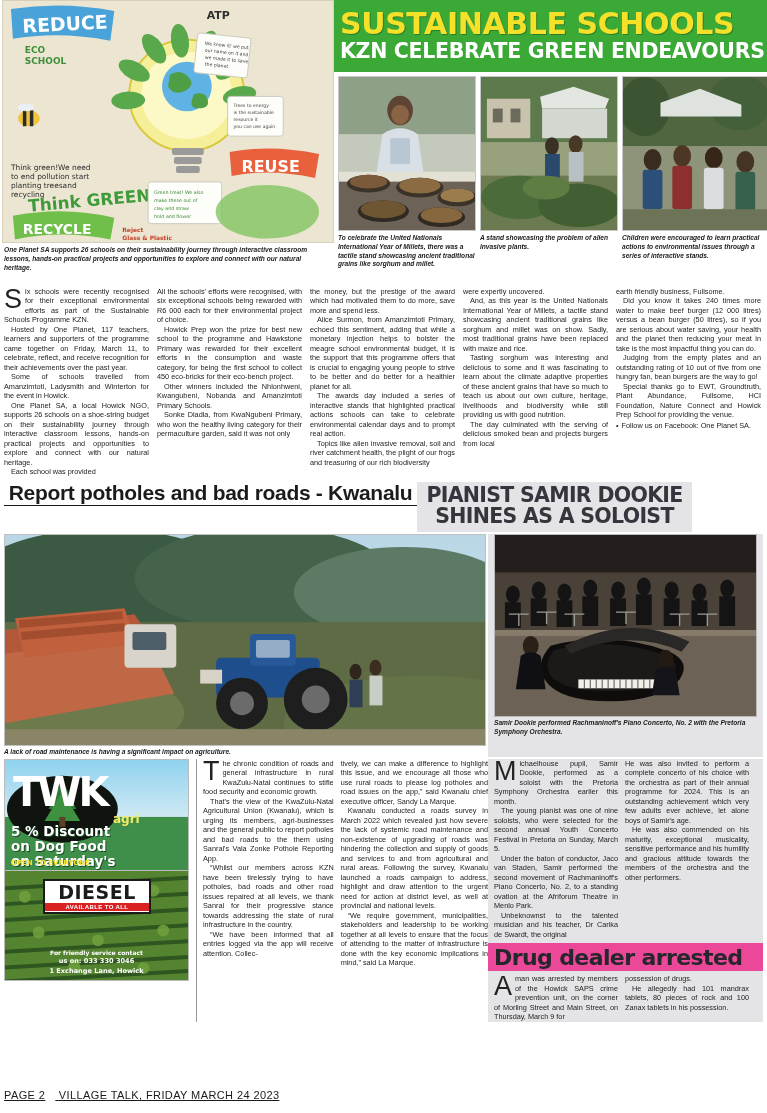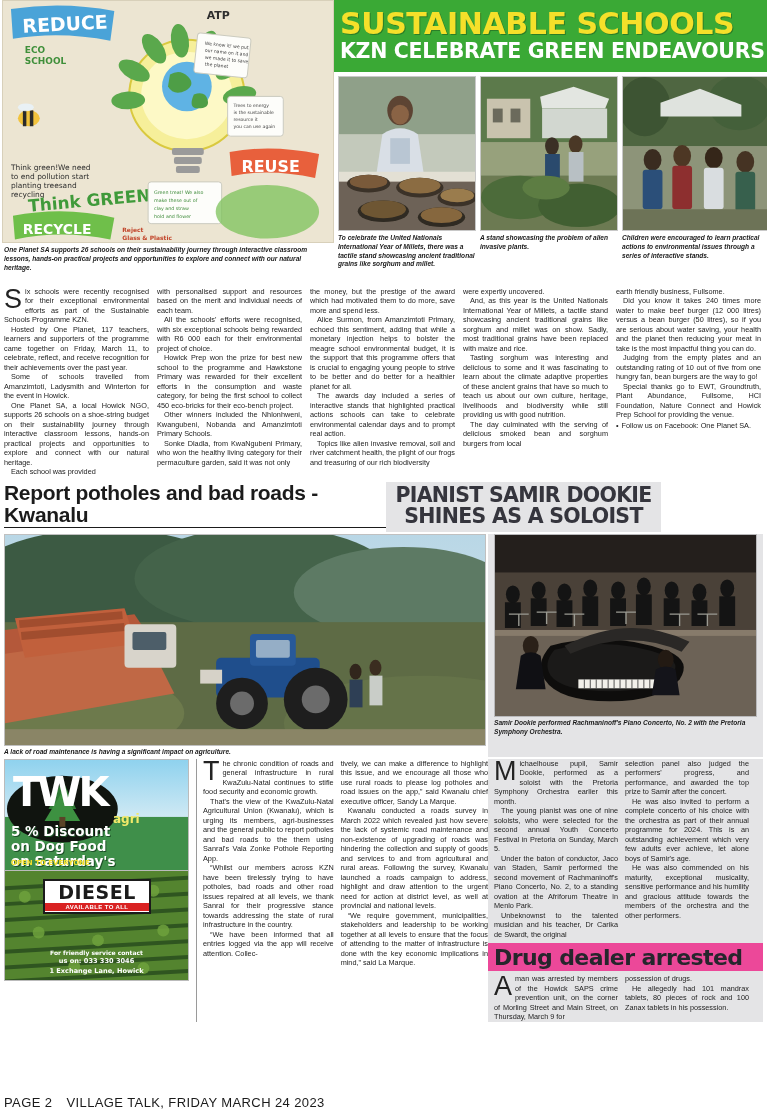--- a/index.html
+++ b/index.html
@@ -65,21 +65,21 @@
   .dropcap {
     float:left; font-size:27px; line-height:0.78; padding:2px 3px 0 0;
     font-weight:normal; font-family:"Liberation Sans", sans-serif;
   }
   .bullet-li { display:flex; gap:3px; }
   .bullet-li .b { font-size:7.3px; line-height:1.30; }
   .bullet-li .t { font-size:7.3px; line-height:1.30; flex:1; }
 
   
   .mid-head-zone { display:flex; width:767px; margin-top:5px; }
-  .hl-left { width:386px; padding-left:4px; }
+  .hl-left { width:417px; padding-left:4px;text-align:center; }
   .headline-pot {
     font-size:21px; font-weight:bold; color:#1b1b1b;
     font-family:"Liberation Sans", sans-serif; letter-spacing:-0.3px;
     line-height:1.05;
   }
   .rule { border-top:1px solid #1b1b1b; margin-top:1px; }
 
   .hl-right { width:275px; background:#e4e4e6; padding:3px 6px 4px 6px; }
   .headline-pian {
     font-family:"DejaVu Sans", sans-serif; font-weight:bold;
@@ -161,22 +161,22 @@
   .drug-head {
     background:#ec4899; padding:3px 6px 2px 6px;
   }
   .drug-title {
     font-family:"DejaVu Sans", sans-serif; font-weight:bold; font-size:22px;
     color:#26262c; letter-spacing:-0.6px; line-height:1.05;
   }
 
   
   .footer {
-    position:absolute; left:4px; bottom:3px; font-size:13px;
-    letter-spacing:0.4px; color:#1b1b1b; font-family:"Liberation Sans", sans-serif;
+    position:absolute; left:4px; bottom:12px; font-size:11px;
+    letter-spacing:0.4px; color:#1b1b1b; font-family:"Liberation Sans", sans-serif;text-decoration:underline;
   }
   .footer .pg { margin-right:10px; }
   .italic-cap {
     font-style:italic; font-weight:bold; font-size:6.6px; line-height:1.33;
     padding-top:2px; color:#1a1a1a;
   }
 </style>
 </head>
 <body>
 
@@ -358,39 +358,38 @@
 
     <div class="col">
       <p><span class="dropcap">S</span><span>ix schools were recently recognised for their exceptional environmental efforts as part of the Sustainable Schools Programme KZN.</span></p>
       <p>Hosted by One Planet, 117 teachers, learners and supporters of the programme came together on Friday, March 11, to celebrate, reflect, and receive recognition for their achievements over the past year.</p>
       <p>Some of schools travelled from Amanzimtoti, Ladysmith and Winterton for the event in Howick.</p>
       <p>One Planet SA, a local Howick NGO, supports 26 schools on a shoe-string budget on their sustainability journey through interactive classroom lessons, hands-on practical projects and opportunities to explore and connect with our natural heritage.</p>
       <p>Each school was provided</p>
     </div>
 
     <div class="col">
-      <p>with personalised support and resources based on the merit and individual needs of each team.</p>
       <p>All the schools' efforts were recognised, with six exceptional schools being rewarded with R6 000 each for their environmental project of choice.</p>
       <p>Howick Prep won the prize for best new school to the programme and Hawkstone Primary was rewarded for their excellent efforts in the consumption and waste category, for being the first school to collect 450 eco-bricks for their eco-bench project.</p>
       <p>Other winners included the Nhlonhweni, Kwangubeni, Nobanda and Amanzimtoti Primary Schools.</p>
       <p>Sonke Dladla, from KwaNgubeni Primary, who won the healthy living category for their permaculture garden, said it was not only</p>
     </div>
 
     <div class="col">
       <p>the money, but the prestige of the award which had motivated them to do more, save more and spend less.</p>
       <p>Alice Surmon, from Amanzimtoti Primary, echoed this sentiment, adding that while a monetary injection helps to bolster the meagre school environmental budget, it is the support that this programme offers that is crucial to engaging young people to strive to be better and do better for a healthier planet for all.</p>
       <p>The awards day included a series of interactive stands that highlighted practical actions schools can take to celebrate environmental calendar days and to prompt real action.</p>
       <p>Topics like alien invasive removal, soil and river catchment health, the plight of our frogs and treasuring of our rich biodiversity</p>
     </div>
 
     <div class="col">
       <p>were expertly uncovered.</p>
       <p>And, as this year is the United Nationals International Year of Millets, a tactile stand showcasing ancient traditional grains like sorghum and millet was on show. Sadly, most traditional grains have been replaced with maize and rice.</p>
       <p>Tasting sorghum was interesting and delicious to some and it was fascinating to learn about the climate adaptive properties of these ancient grains that have so much to teach us about our own culture, heritage, livelihoods and biodiversity while still providing us with good nutrition.</p>
-      <p>The day culminated with the serving of delicious smoked bean and sorghum burgers from local</p>
+      <p>The day culminated with the serving of delicious smoked bean and projects burgers from local</p>
     </div>
 
     <div class="col">
       <p>earth friendly business, Fullsome.</p>
       <p>Did you know it takes 240 times more water to make beef burger (12 000 litres) versus a bean burger (50 litres), so if you are serious about water saving, your health and the planet then reducing your meat in take is the most impactful thing you can do.</p>
       <p>Judging from the empty plates and an outstanding rating of 10 out of five from one hungry fan, bean burgers are the way to go!</p>
       <p>Special thanks go to EWT, Groundtruth, Plant Abundance, Fullsome, HCI Foundation, Nature Connect and Howick Prep School for providing the venue.</p>
       <div class="bullet-li" style="margin-top:1px;">
         <span class="b">•</span>
         <span class="t">Follow us on Facebook: One Planet SA.</span>
@@ -620,21 +619,20 @@
 
     <div class="lower-right">
       <div class="lr-cols">
         <div class="rcol">
           <p><span class="dropcap">M</span><span>ichaelhouse pupil, Samir Dookie, performed as a soloist with the Pretoria Symphony Orchestra earlier this month.</span></p>
           <p>The young pianist was one of nine soloists, who were selected for the second annual Youth Concerto Festival in Pretoria on Sunday, March 5.</p>
           <p>Under the baton of conductor, Jaco van Staden, Samir performed the second movement of Rachmaninoff's Piano Concerto, No. 2, to a standing ovation at the Afriforum Theatre in Menlo Park.</p>
           <p>Unbeknownst to the talented musician and his teacher, Dr Carika de Swardt, the original</p>
         </div>
         <div class="rcol">
-          <p>selection panel also judged the performers' progress, and performance, and awarded the top prize to Samir after the concert.</p>
           <p>He was also invited to perform a complete concerto of his choice with the orchestra as part of their annual programme for 2024. This is an outstanding achievement which very few adults ever achieve, let alone boys of Samir's age.</p>
           <p>He was also commended on his maturity, exceptional musicality, sensitive performance and his humility and gracious attitude towards the members of the orchestra and the other performers.</p>
         </div>
       </div>
 
       <div class="drug-head" style="margin:4px -6px 0 -6px;">
         <div class="drug-title">Drug dealer arrested</div>
       </div>
 
       <div class="lr-cols" style="margin-top:3px;">

